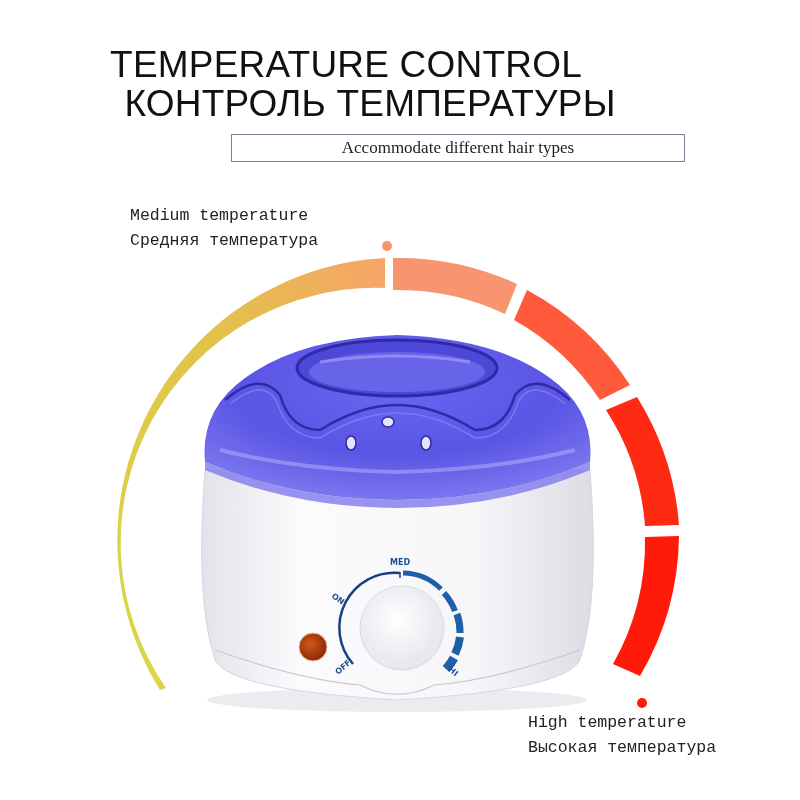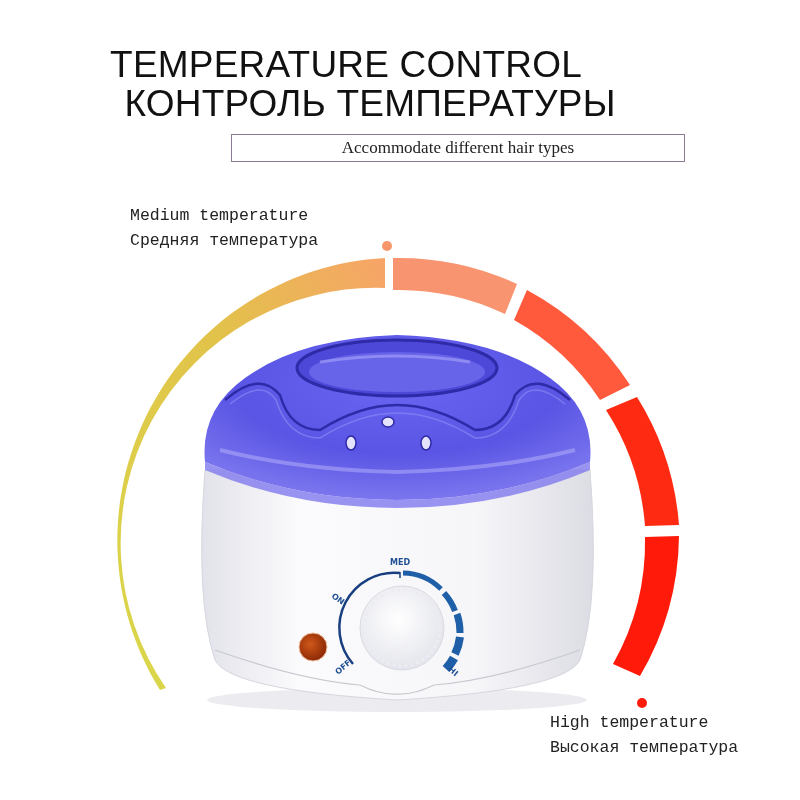--- a/index.html
+++ b/index.html
@@ -11,21 +11,21 @@
   .title-en { top: 45px; }
   .title-ru { top: 84px; padding-left: 24px; }
   .subtitle-box {
     position: absolute; left: 183px; top: 134px; width: 454px; height: 28px;
     border: 1.5px solid #8a7a96; box-sizing: border-box;
     display: flex; align-items: center; justify-content: center;
     font-family: Liberation Serif, serif; font-size: 17px; color: #222; margin-left: 48px;
   }
   .label { position: absolute; font-family: Liberation Mono, monospace; font-size: 16.5px; color: #222; line-height: 25px; }
   .label-medium { left: 130px; top: 203px; }
-  .label-high { left: 550px; top: 710px; }
+  .label-high { left: 528px; top: 710px; }
   svg.main { position: absolute; left: 0; top: 0; }
   .dial-text { font-family: "DejaVu Sans", sans-serif; font-weight: bold; fill: #1f4f92; font-size: 8px; }
 </style>
 </head>
 <body>
 
 <div class="title-en">TEMPERATURE CONTROL</div>
 <div class="title-ru">КОНТРОЛЬ ТЕМПЕРАТУРЫ</div>
 <div class="subtitle-box">
   <span>Accommodate different hair types</span>

